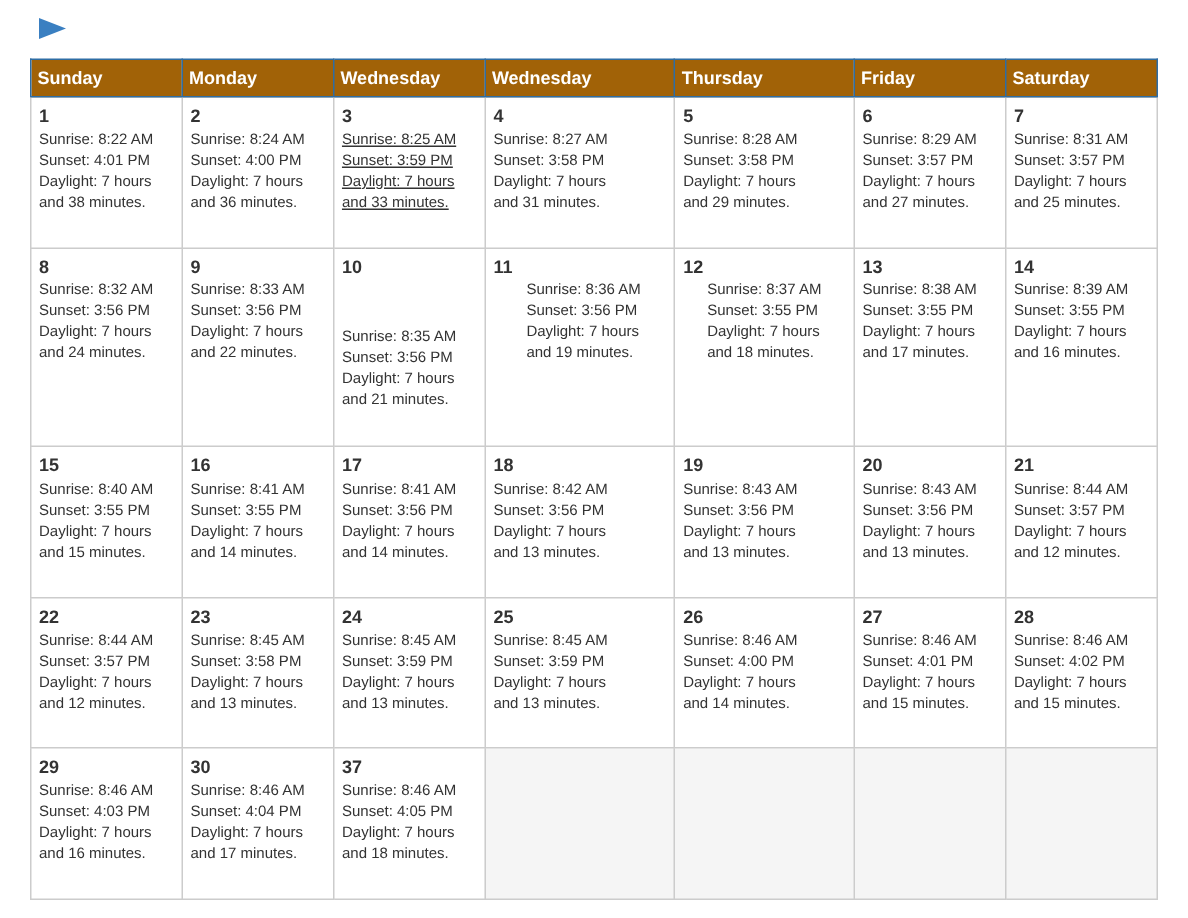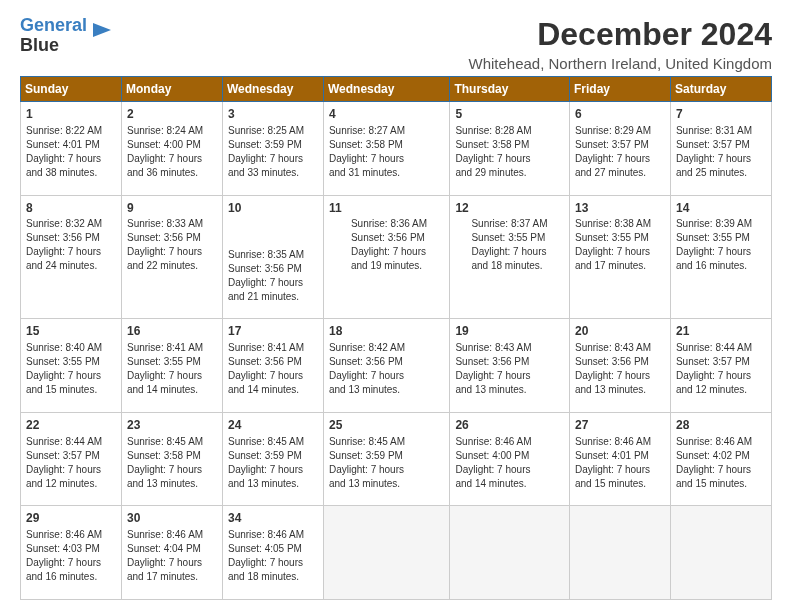--- a/index.html
+++ b/index.html
@@ -89,31 +89,26 @@
       line-height: 1.4;
     }
   </style>
 </head>
 <body>
 
 <div class="page">
   <div class="header-row">
     <div class="logo">
       <div style="display:flex;align-items:center;">
-        <span class="logo-text"><span>General</span><br>Blue</span>
         <div style="margin-left:4px;margin-top:-8px;">
           <svg width="22" height="22" viewBox="0 0 22 22">
             <polygon points="2,4 20,11 2,18" fill="#3a7fc1"></polygon>
           </svg>
         </div>
       </div>
-    </div>
-    <div class="title-block">
-      <div class="main-title">December 2024</div>
-      <div class="subtitle">Whitehead, Northern Ireland, United Kingdom</div>
     </div>
   </div>
 
   <table class="calendar">
     <thead>
       <tr>
         <th>Sunday</th>
         <th>Monday</th>
         <th>Wednesday</th>
         <th>Wednesday</th>
@@ -133,21 +128,21 @@
           </td>
           <td>
             <span class="day-num">2</span>
             <div class="day-info" style="white-space: pre-line;">Sunrise: 8:24 AM
 Sunset: 4:00 PM
 Daylight: 7 hours
 and 36 minutes.</div>
           </td>
           <td>
             <span class="day-num">3</span>
-            <div class="day-info" style="white-space: pre-line;">Sunrise: 8:25 AM
+            <div class="day-info" style="white-space: pre-line; text-decoration: underline;">Sunrise: 8:25 AM
 Sunset: 3:59 PM
 Daylight: 7 hours
 and 33 minutes.</div>
           </td>
           <td>
             <span class="day-num">4</span>
             <div class="day-info" style="white-space: pre-line;">Sunrise: 8:27 AM
 Sunset: 3:58 PM
 Daylight: 7 hours
 and 31 minutes.</div>
@@ -336,21 +331,21 @@
 and 16 minutes.</div>
           </td>
           <td>
             <span class="day-num">30</span>
             <div class="day-info" style="white-space: pre-line;">Sunrise: 8:46 AM
 Sunset: 4:04 PM
 Daylight: 7 hours
 and 17 minutes.</div>
           </td>
           <td>
-            <span class="day-num">34</span>
+            <span class="day-num">37</span>
             <div class="day-info" style="white-space: pre-line;">Sunrise: 8:46 AM
 Sunset: 4:05 PM
 Daylight: 7 hours
 and 18 minutes.</div>
           </td>
           <td class="empty"></td>
           <td class="empty"></td>
           <td class="empty"></td>
           <td class="empty"></td>
         </tr>

